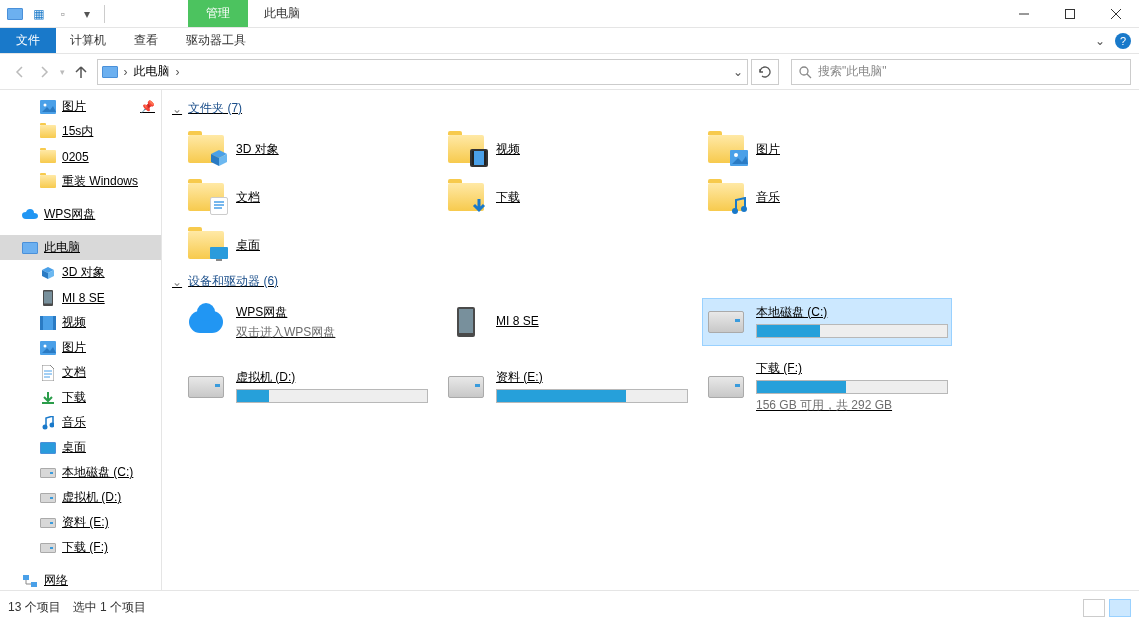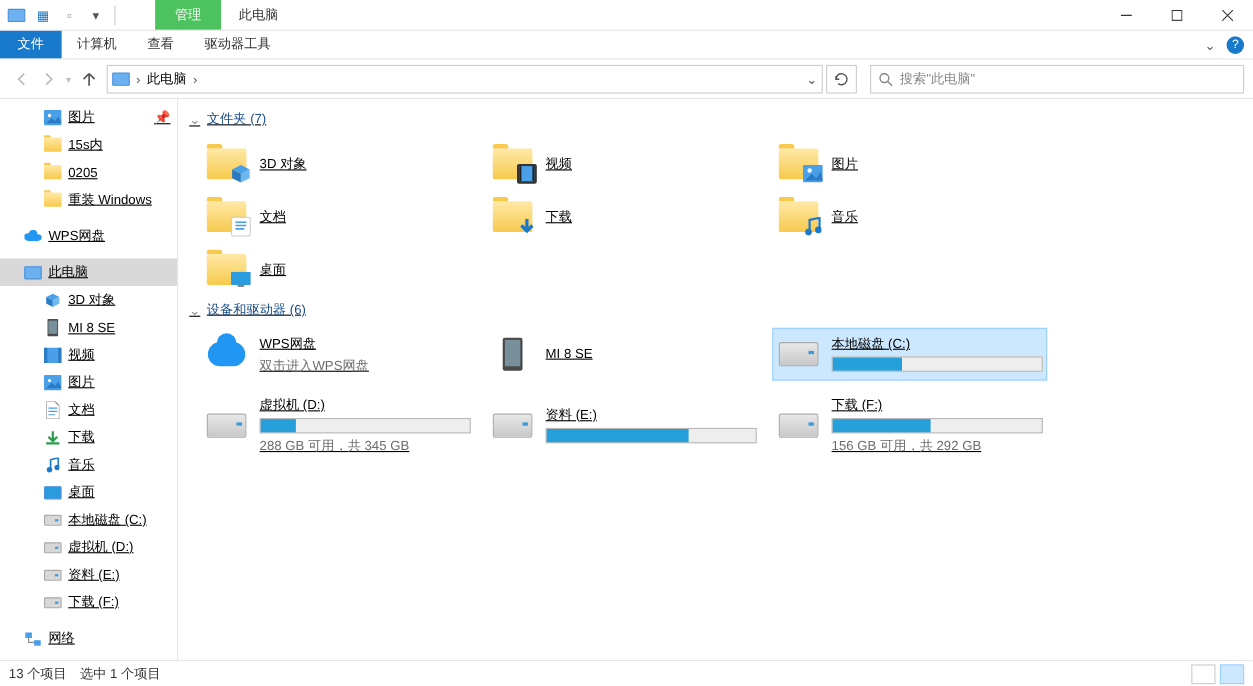--- a/index.html
+++ b/index.html
@@ -2,21 +2,21 @@
 <html><head>
 <meta charset="utf-8">
 <style>
 * { margin: 0; padding: 0; box-sizing: border-box; font-family: "Segoe UI", "Microsoft YaHei", sans-serif; font-size: 12px; }
 body { background: #fff; width: 1139px; height: 624px; overflow: hidden; display: flex; flex-direction: column; }
 
 
 .title-bar { height: 28px; display: flex; align-items: stretch; border-bottom: 1px solid #e5e5e5; }
 .title-bar .quick-access { display: flex; align-items: center; gap: 6px; padding: 0 6px; }
 .title-bar .qa-icon { width: 18px; height: 18px; display: flex; align-items: center; justify-content: center; }
-.title-bar .ribbon-tab-contextual { background: #4cc35f; color: #fff; padding: 0 18px; display: flex; align-items: center; margin-left: 28px; }
+.title-bar .ribbon-tab-contextual { background: #4cc35f; color: #fff; padding: 0 18px; display: flex; align-items: center; margin-left: 75px; }
 .title-bar .window-title { flex: 1; display: flex; align-items: center; padding-left: 16px; color: #333; }
 .title-bar .window-controls { display: flex; }
 .title-bar .window-controls > div { width: 46px; display: flex; align-items: center; justify-content: center; font-size: 14px; }
 
 
 .ribbon { height: 26px; display: flex; align-items: stretch; border-bottom: 1px solid #e5e5e5; }
 .ribbon .file-tab { background: #1979ca; color: #fff; padding: 0 16px; display: flex; align-items: center; }
 .ribbon .tab { padding: 0 14px; display: flex; align-items: center; color: #333; }
 .ribbon .contextual-tab { color: #333; }
 .ribbon .spacer { flex: 1; }
@@ -70,21 +70,21 @@
 .drive-info .dname { margin-bottom: 3px; }
 .drive-info .bar { width: 100%; height: 14px; border: 1px solid #b8b8b8; background: #eee; position: relative; margin-bottom: 3px; }
 .drive-info .bar .fill { height: 100%; background: #26a0da; }
 .drive-info .meta { color: #6d6d6d; font-size: 12px; }
 .cloud-icon { width: 34px; height: 22px; background: #2196f3; border-radius: 11px; position: relative; }
 .cloud-icon::before { content: ""; position: absolute; top: -8px; left: 8px; width: 18px; height: 18px; background: #2196f3; border-radius: 50%; }
 .phone-icon { width: 18px; height: 30px; background: #4a4a4a; border-radius: 2px; position: relative; }
 .phone-icon::after { content: ""; position: absolute; top: 2px; left: 2px; right: 2px; bottom: 4px; background: #78909c; }
 
 
-.status-bar { height: 24px; border-top: 1px solid #e5e5e5; display: flex; align-items: center; padding: 0 8px; gap: 12px; color: #333; }
+.status-bar { height: 34px; border-top: 1px solid #e5e5e5; display: flex; align-items: center; padding: 0 8px; gap: 12px; color: #333; }
 .status-bar .spacer { flex: 1; }
 .status-bar .view-icons { display: flex; gap: 4px; }
 .status-bar .view-icons .vbtn { width: 22px; height: 18px; border: 1px solid #ccc; }
 .status-bar .view-icons .vbtn:last-child { background: #cce8ff; border-color: #99d1ff; }
 
 svg { display: block; }
 </style>
 </head>
 <body>
 
@@ -470,21 +470,20 @@
       </div>
       <div class="drive-item">
         <div class="dicon">
             <div class="drive-visual"></div>
           </div>
         <div class="drive-info">
           <div class="dname">虚拟机 (D:)</div>
           <div class="bar">
               <div class="fill" style="width:17%"></div>
             </div>
-          <div class="meta">288 GB 可用，共 345 GB</div>
         </div>
       </div>
       <div class="drive-item">
         <div class="dicon">
             <div class="drive-visual"></div>
           </div>
         <div class="drive-info">
           <div class="dname">资料 (E:)</div>
           <div class="bar">
               <div class="fill" style="width:68%"></div>

